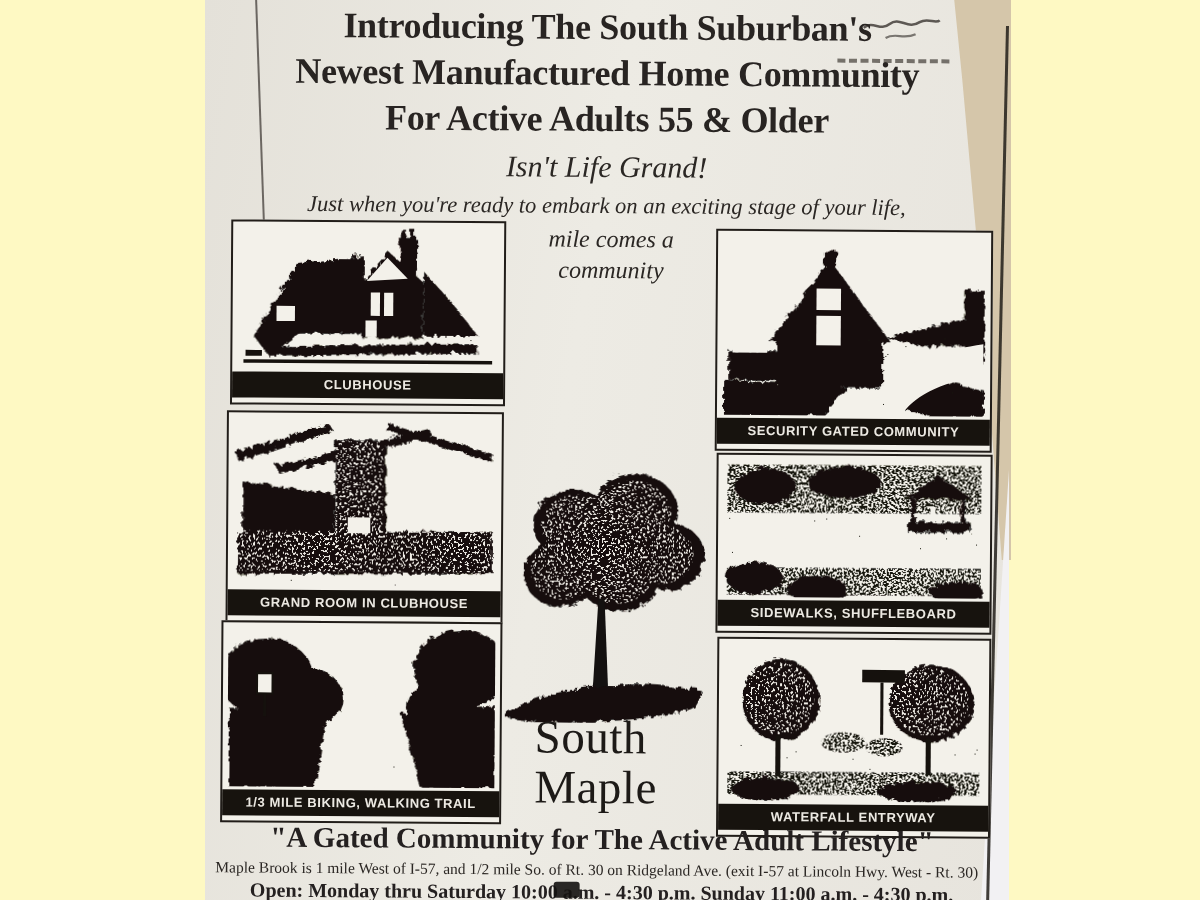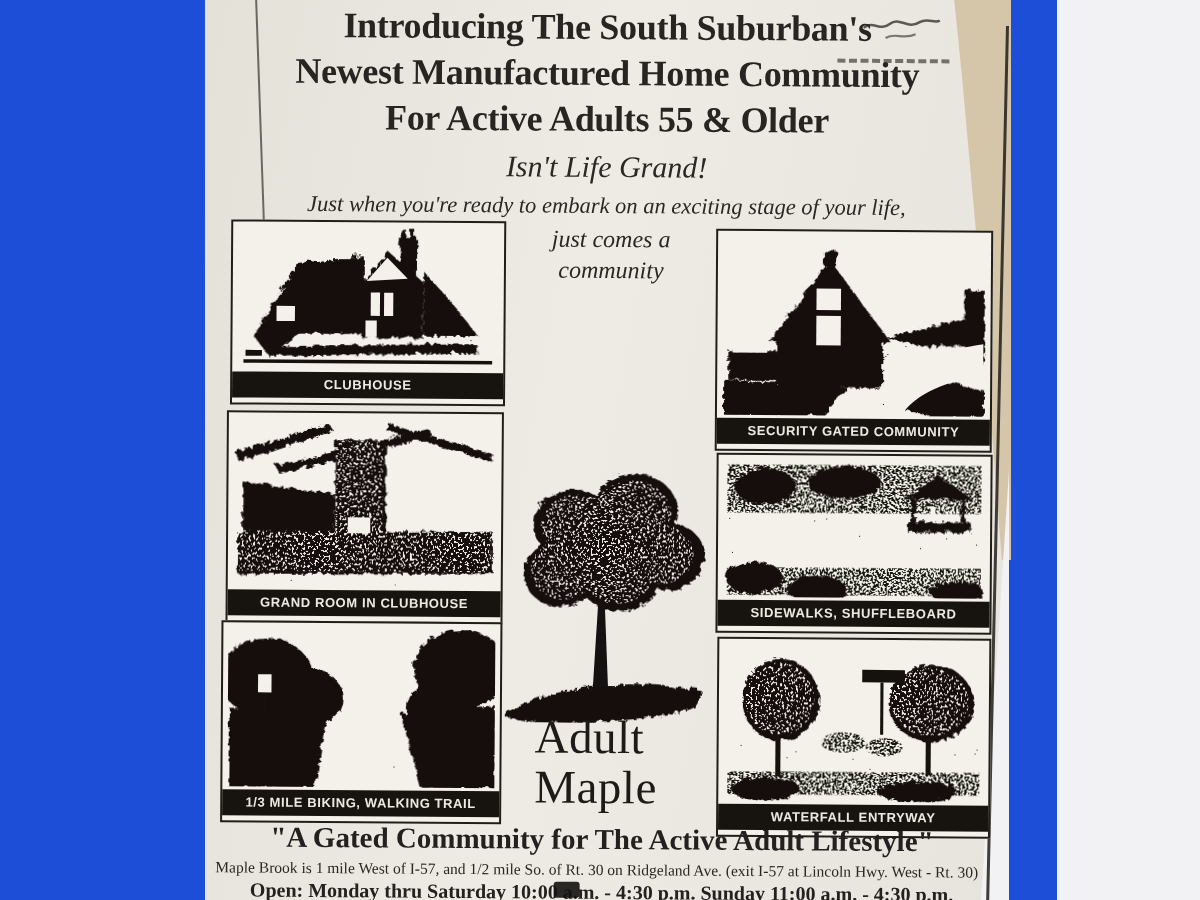--- a/index.html
+++ b/index.html
@@ -1,16 +1,16 @@
 <!DOCTYPE html>
 <html><head>
 <meta charset="utf-8">
 <style>
   html,body{margin:0;padding:0;background:#f2f1f3;}
-  .canvas{position:relative;width:1057px;height:900px;overflow:hidden;background:#1d4ed8;
+  .canvas{position:relative;width:1200px;height:900px;overflow:hidden;background:#fef9c3;
           font-family:"Liberation Serif", serif;color:#262220;}
   .photo{position:absolute;left:205px;top:0;width:800px;height:900px;
          background:linear-gradient(100deg,#e4e1d9 0%,#edebe4 45%,#e7e4dd 100%);}
   .tan-wedge{position:absolute;left:740px;top:0;width:66px;height:560px;background:#d5c6aa;
              clip-path:polygon(14% 0,100% 0,100% 100%,86% 100%,52% 48%,26% 14%);}
   .gray-sliver{position:absolute;right:-4px;bottom:0;width:28px;height:430px;background:#f2f1f3;
                clip-path:polygon(100% 0,0 100%,100% 100%);}
   .fold-line-left{position:absolute;left:50px;top:-4px;width:2px;height:240px;background:#37322d;
                   opacity:.7;transform:rotate(-2deg);transform-origin:top left;}
   .fold-line-right{position:absolute;left:801px;top:26px;width:2.5px;height:880px;background:#211d19;
@@ -233,21 +233,21 @@
           <rect x="4" y="112" width="248" height="20" filter="url(#speck50)"></rect>
           <g filter="url(#rough)" fill="#15110d">
             <ellipse cx="40" cy="126" rx="34" ry="10"></ellipse>
             <ellipse cx="190" cy="128" rx="40" ry="9"></ellipse>
           </g>
         </svg>
         <div class="caption-bar">WATERFALL ENTRYWAY</div>
       </div>
 
       <div class="center-text">
-        <div>just comes a</div>
+        <div>mile comes a</div>
         <div>community</div>
       </div>
 
       <div class="tree-wrap">
         <svg viewBox="0 0 220 268">
           <g filter="url(#rough)" fill="#141110">
             <ellipse cx="75" cy="72" rx="40" ry="34"></ellipse>
             <ellipse cx="135" cy="58" rx="42" ry="36"></ellipse>
             <ellipse cx="168" cy="103" rx="36" ry="33"></ellipse>
             <ellipse cx="62" cy="120" rx="36" ry="33"></ellipse>
@@ -260,21 +260,21 @@
             <ellipse cx="162" cy="102" rx="32" ry="29"></ellipse>
             <ellipse cx="66" cy="118" rx="32" ry="29"></ellipse>
             <ellipse cx="118" cy="118" rx="38" ry="33"></ellipse>
           </g>
           <path d="M101,146 L96,234 L111,234 L107,146 Z" fill="#141110"></path>
           <path d="M10,258 C48,232 128,224 180,232 C202,236 208,228 196,248 C186,262 74,272 20,264 C8,262 6,261 10,258 Z" fill="#141110" filter="url(#rough)"></path>
         </svg>
       </div>
 
       <div class="logo-name">
-        <div>Adult</div>
+        <div>South</div>
         <div>Maple</div>
       </div>
 
       <div class="footer-quote">"A Gated Community for The Active Adult Lifestyle"</div>
       <div class="footer-directions">Maple Brook is 1 mile West of I-57, and 1/2 mile So. of Rt. 30 on Ridgeland Ave. (exit I-57 at Lincoln Hwy. West - Rt. 30)</div>
       <div class="footer-hours">Open: Monday thru Saturday 10:00 a.m. - 4:30 p.m.  Sunday 11:00 a.m. - 4:30 p.m.</div>
       <div class="smudge-blob"></div>
 
     </div>
   </div>

